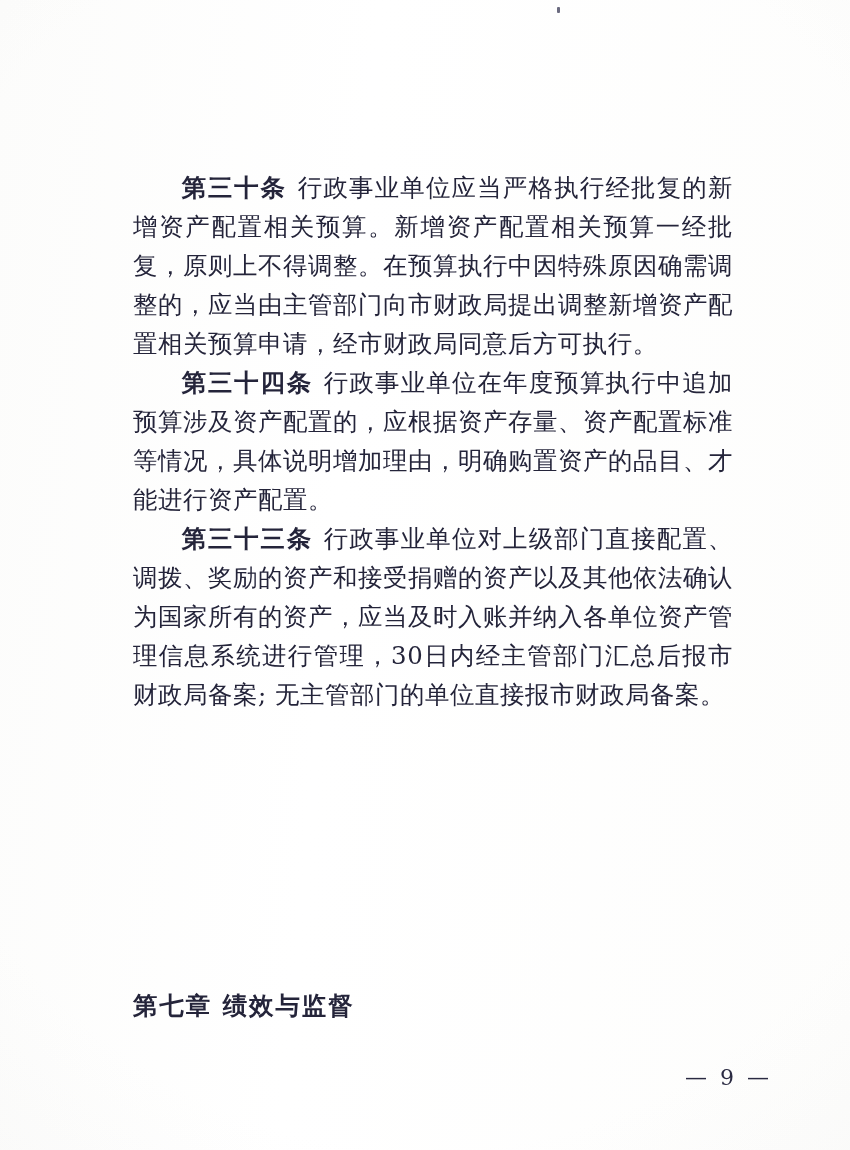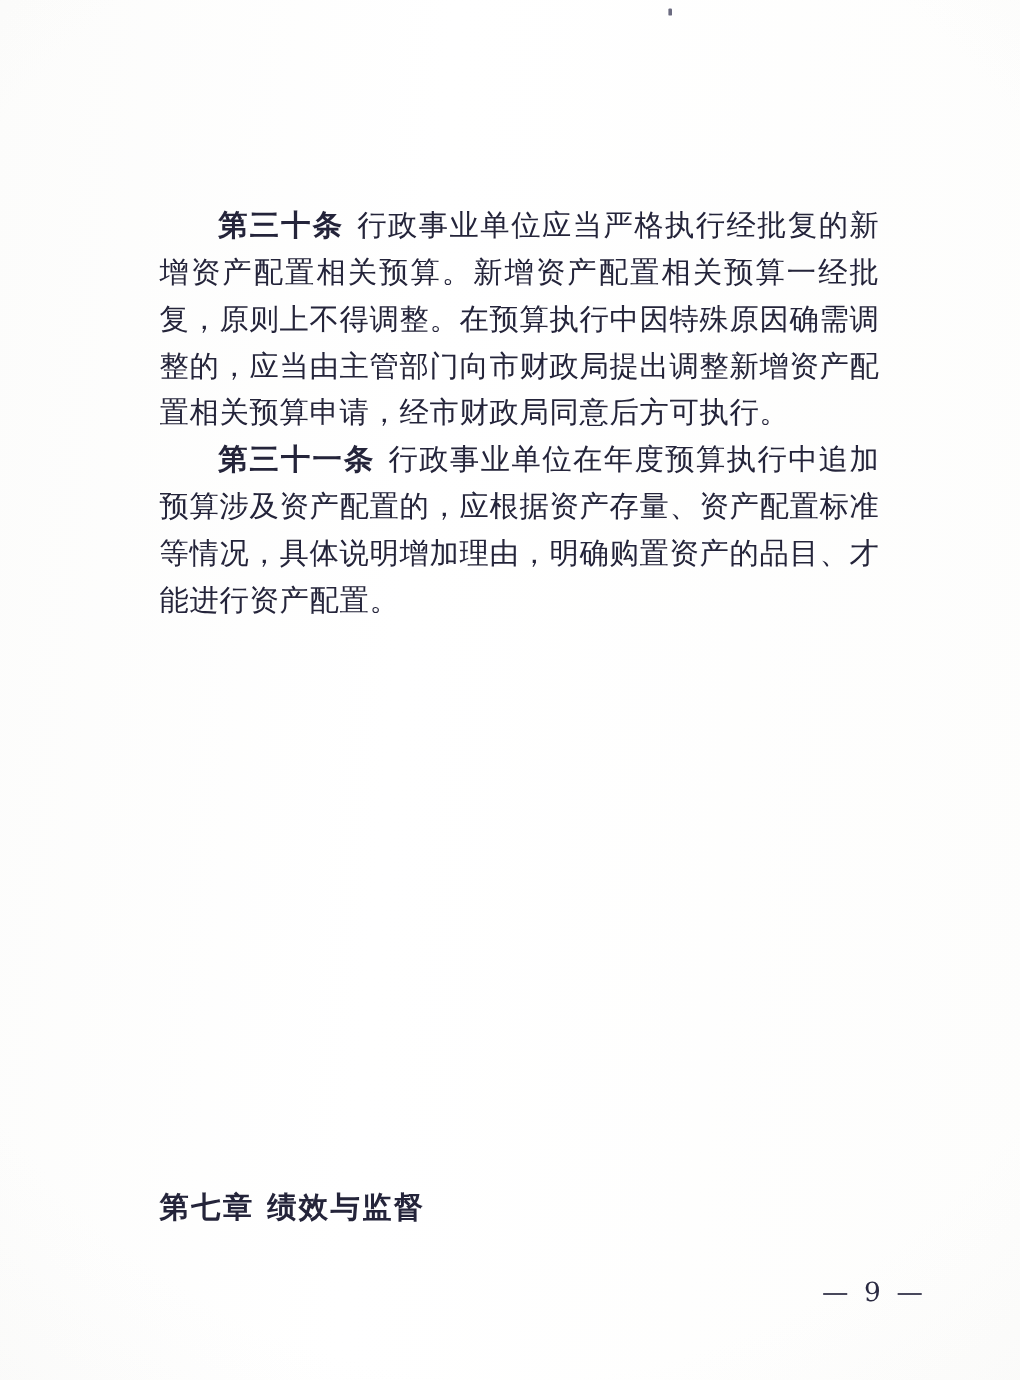--- a/index.html
+++ b/index.html
@@ -101,24 +101,27 @@
   <div class="paper-texture"></div>
   <div class="speck"></div>
 
   <div class="content">
 
     <p class="para">
       <span class="art-no">第三十条</span><span>行政事业单位应当严格执行经批复的新增资产配置相关预算。新增资产配置相关预算一经批复，原则上不得调整。在预算执行中因特殊原因确需调整的，应当由主管部门向市财政局提出调整新增资产配置相关预算申请，经市财政局同意后方可执行。</span>
     </p>
 
     <p class="para">
-      <span class="art-no">第三十一条</span><span>行政事业单位在年度预算执行中追加预算涉及资产配置的，应根据资产存量、资产配置标准等情况，具体说明增加理由，明确购置资产的品目、才能进行资产配置。</span>
+      <span class="art-no">第三十四条</span><span>行政事业单位在年度预算执行中追加预算涉及资产配置的，应根据资产存量、资产配置标准等情况，具体说明增加理由，明确购置资产的品目、才能进行资产配置。</span>
     </p>
 
 
+    <p class="para">
+      <span class="art-no">第三十三条</span><span>行政事业单位对上级部门直接配置、调拨、奖励的资产和接受捐赠的资产以及其他依法确认为国家所有的资产，应当及时入账并纳入各单位资产管理信息系统进行管理，30日内经主管部门汇总后报市财政局备案; 无主管部门的单位直接报市财政局备案。</span>
+    </p>
 
 
     <div class="chapter-heading">第七章  绩效与监督</div>
 
   </div>
 
   <div class="page-number">— 9 —</div>
 
 </div>
 

